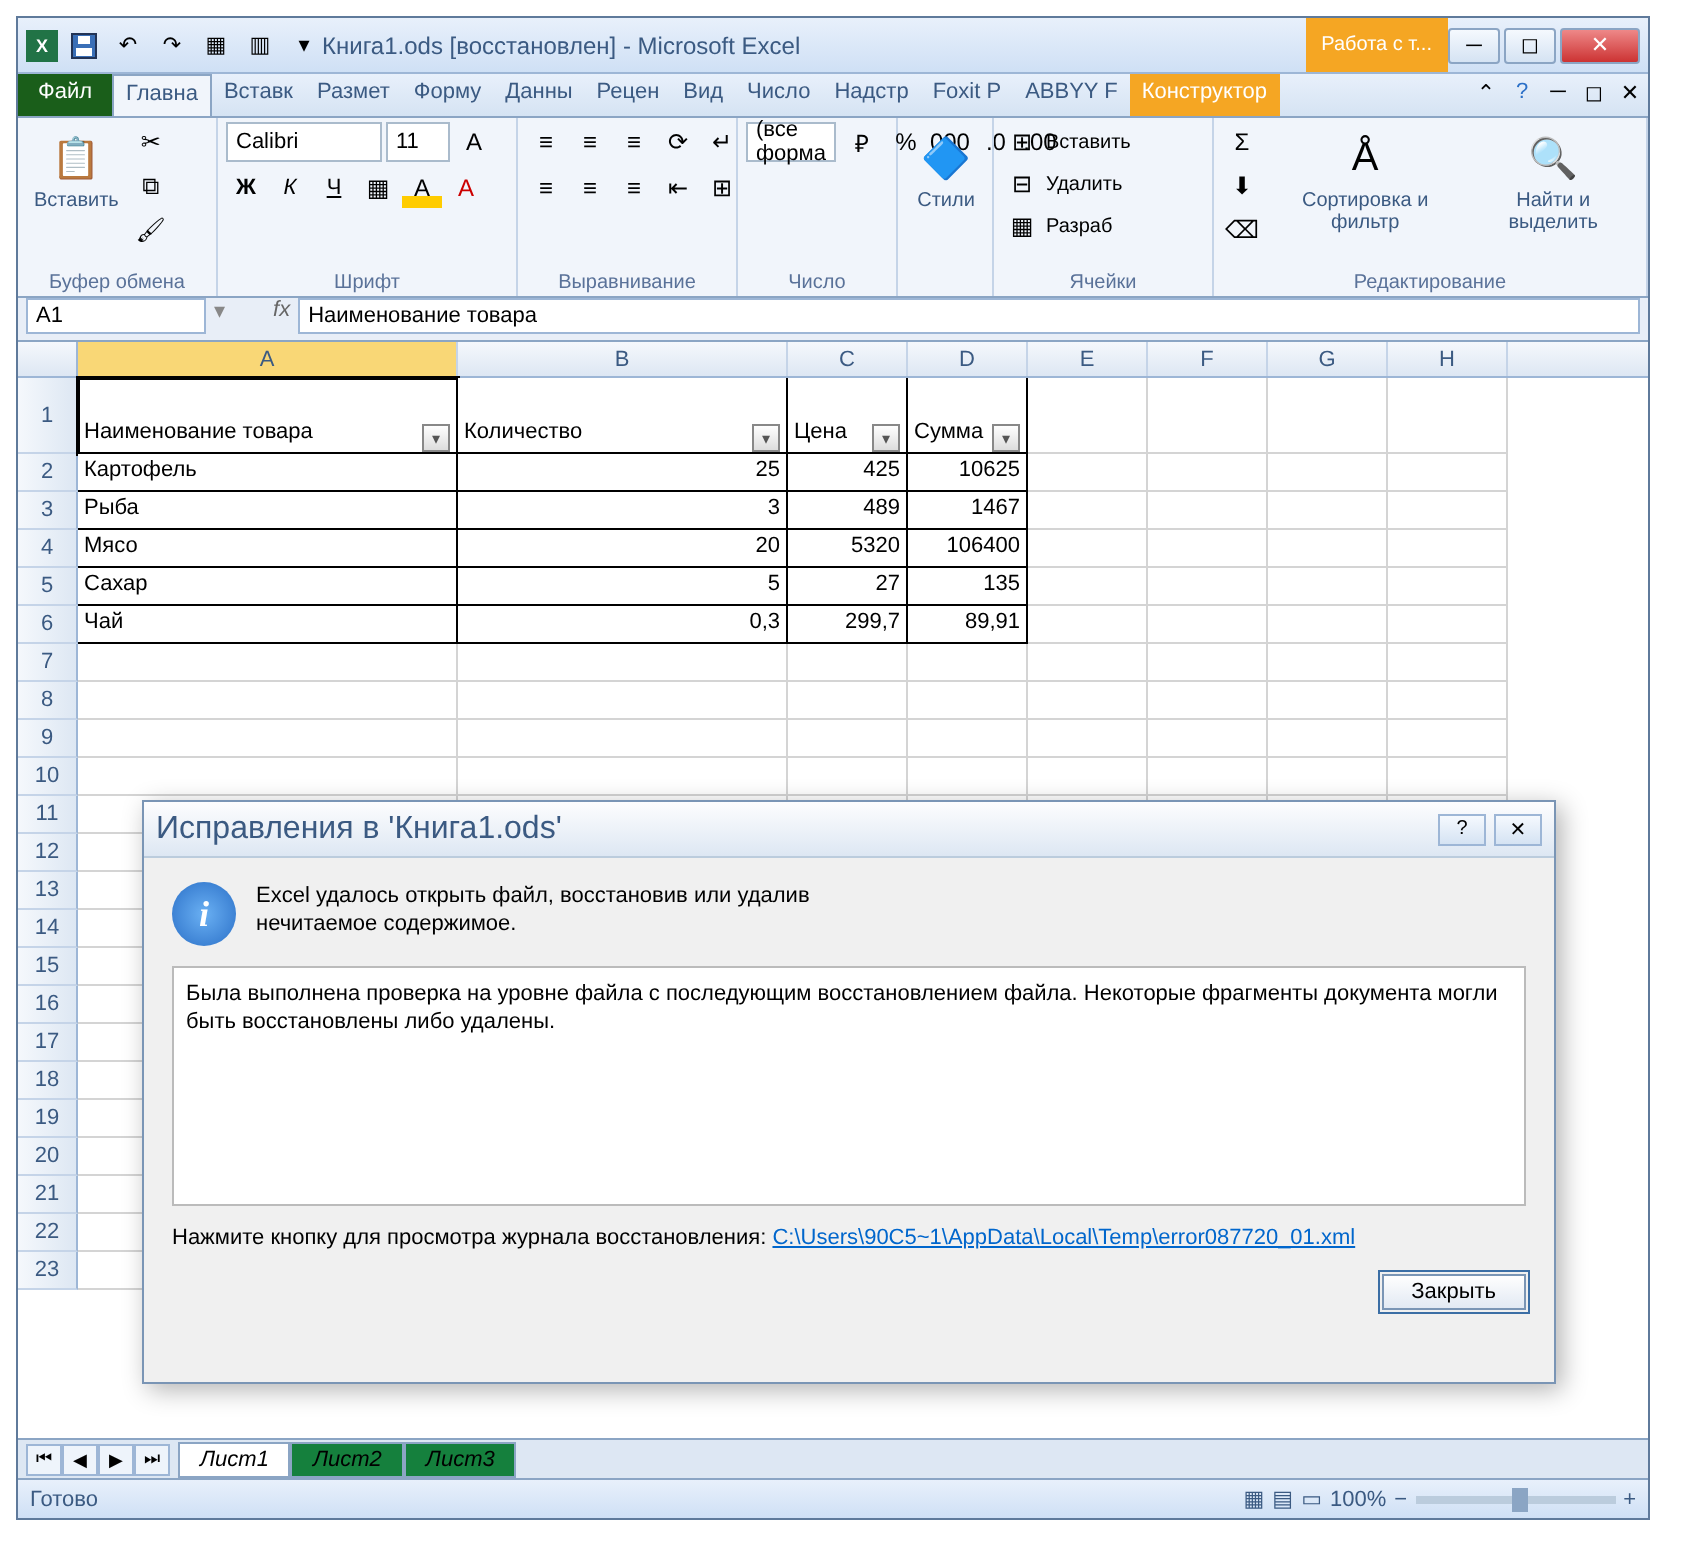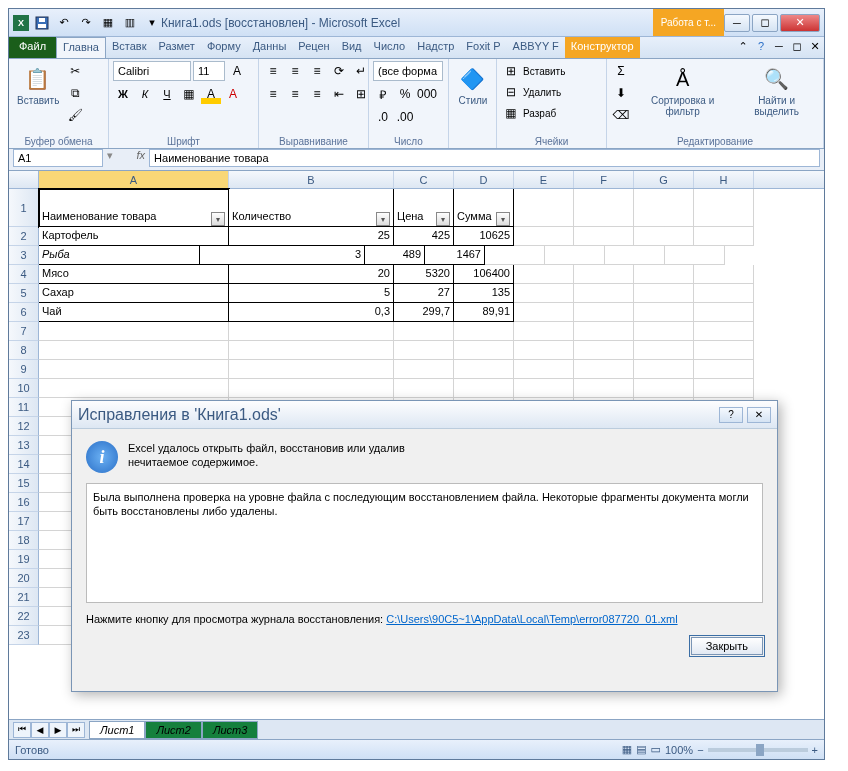--- a/index.html
+++ b/index.html
@@ -178,21 +178,21 @@
           <div class="small-btn">≡</div>
           <div class="small-btn">≡</div>
           <div class="small-btn">≡</div>
           <div class="small-btn">⇤</div>
           <div class="small-btn">⊞</div>
         </div>
       </div>
       <div class="rgroup-label">Выравнивание</div>
     </div>
     <div class="rgroup" style="width:80px">
-      <div class="rg-body" style="flex-direction:column;gap:3px">
+      <div class="rg-body" style="flex-direction:row;gap:3px">
         <div class="font-combo" style="width:70px">(все форма</div>
         <div class="font-row">
           <div class="small-btn">₽</div>
           <div class="small-btn">%</div>
           <div class="small-btn">000</div>
         </div>
         <div class="font-row">
           <div class="small-btn">.0</div>
           <div class="small-btn">.00</div>
         </div>
@@ -319,21 +319,21 @@
             <div class="cell tbl" style="width: 190px;">Картофель</div>
             <div class="cell tbl num" style="width: 165px;">25</div>
             <div class="cell tbl num" style="width: 60px;">425</div>
             <div class="cell tbl num" style="width: 60px;">10625</div>
             <div class="cell" style="width: 60px;"></div>
             <div class="cell" style="width: 60px;"></div>
             <div class="cell" style="width: 60px;"></div>
             <div class="cell" style="width: 60px;"></div>
           </div>
           <div class="cell-row">
-            <div class="cell tbl" style="width: 161px; font-style: italic;">Рыба</div>
+            <div class="cell tbl" style="width: 190px;">Рыба</div>
             <div class="cell tbl num" style="width: 165px;">3</div>
             <div class="cell tbl num" style="width: 60px;">489</div>
             <div class="cell tbl num" style="width: 60px;">1467</div>
             <div class="cell" style="width: 60px;"></div>
             <div class="cell" style="width: 60px;"></div>
             <div class="cell" style="width: 60px;"></div>
             <div class="cell" style="width: 60px;"></div>
           </div>
           <div class="cell-row">
             <div class="cell tbl" style="width: 190px;">Мясо</div>

